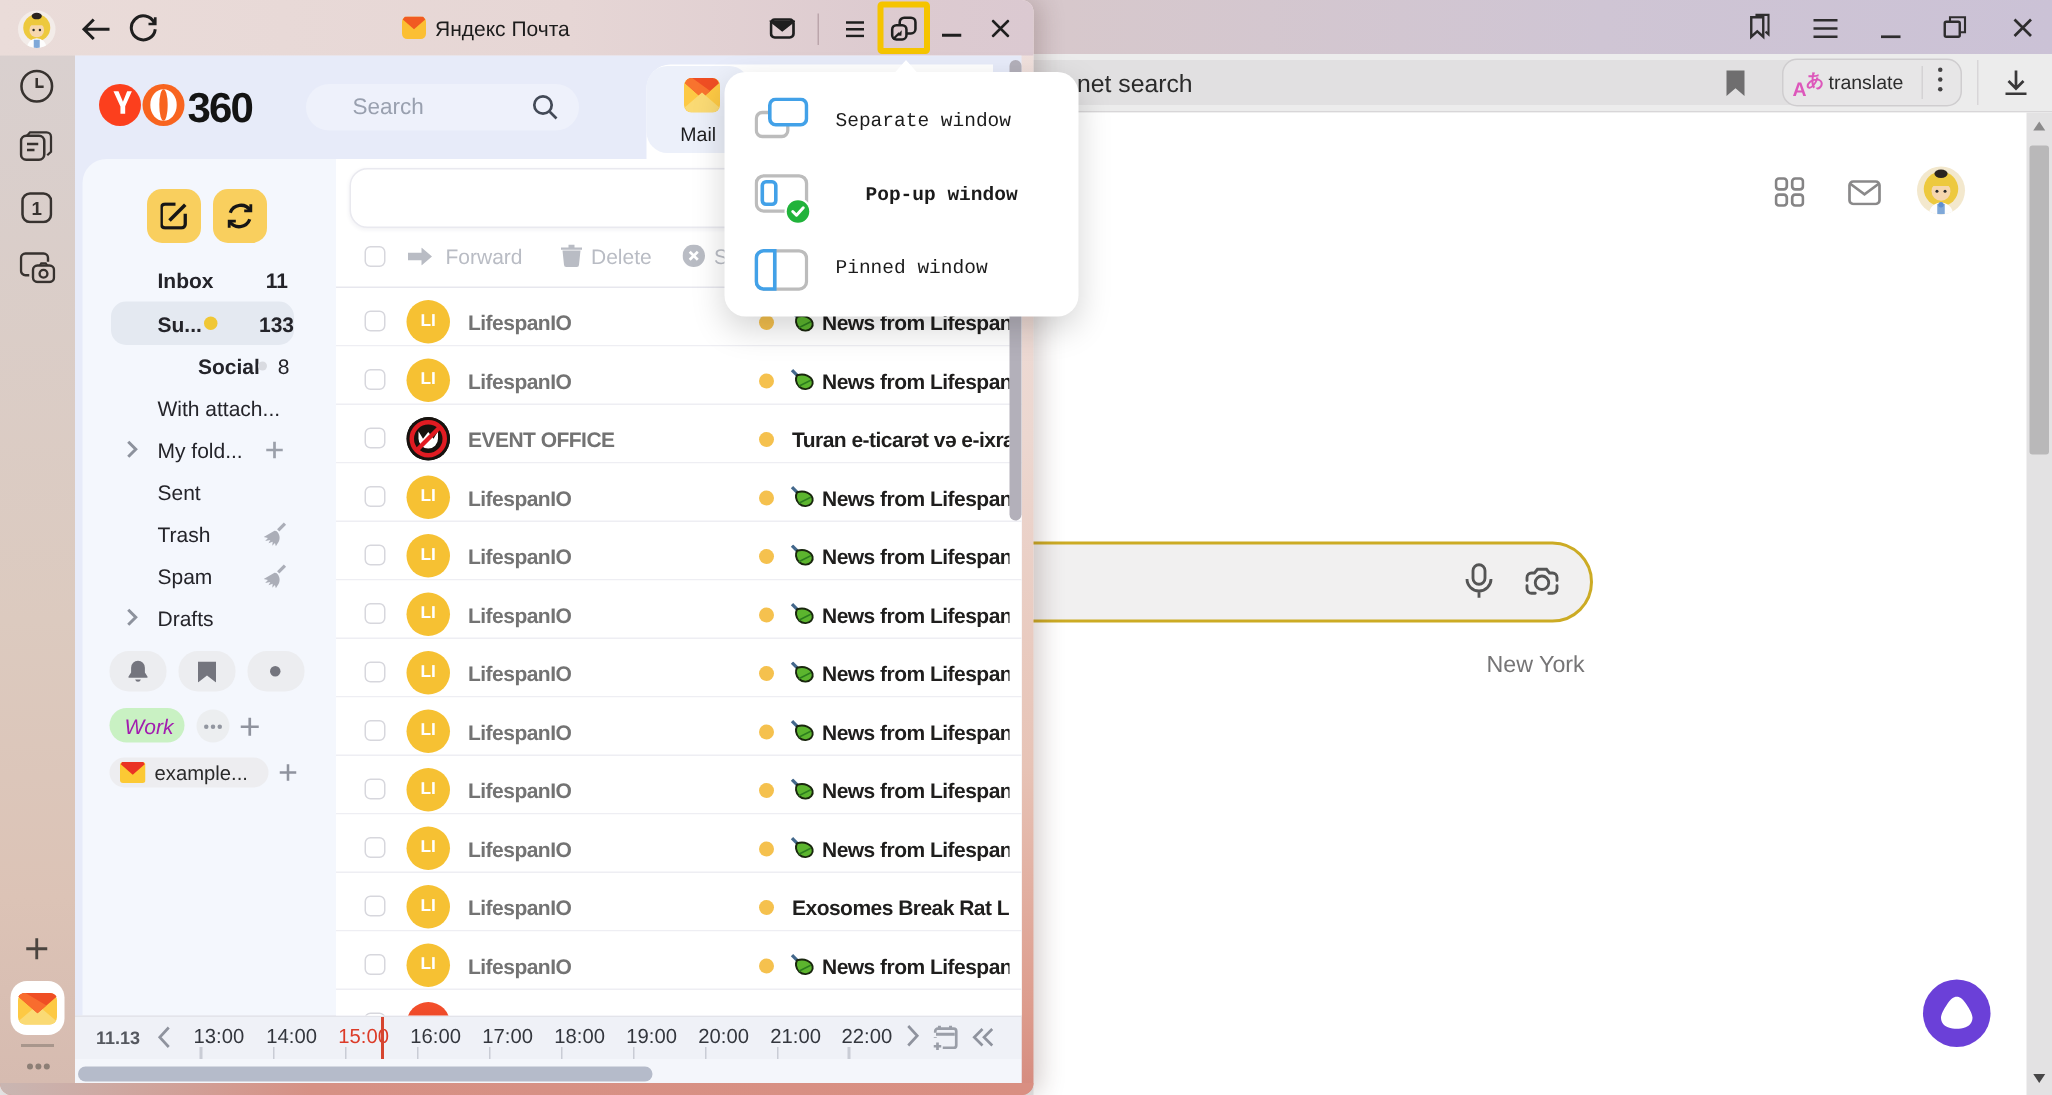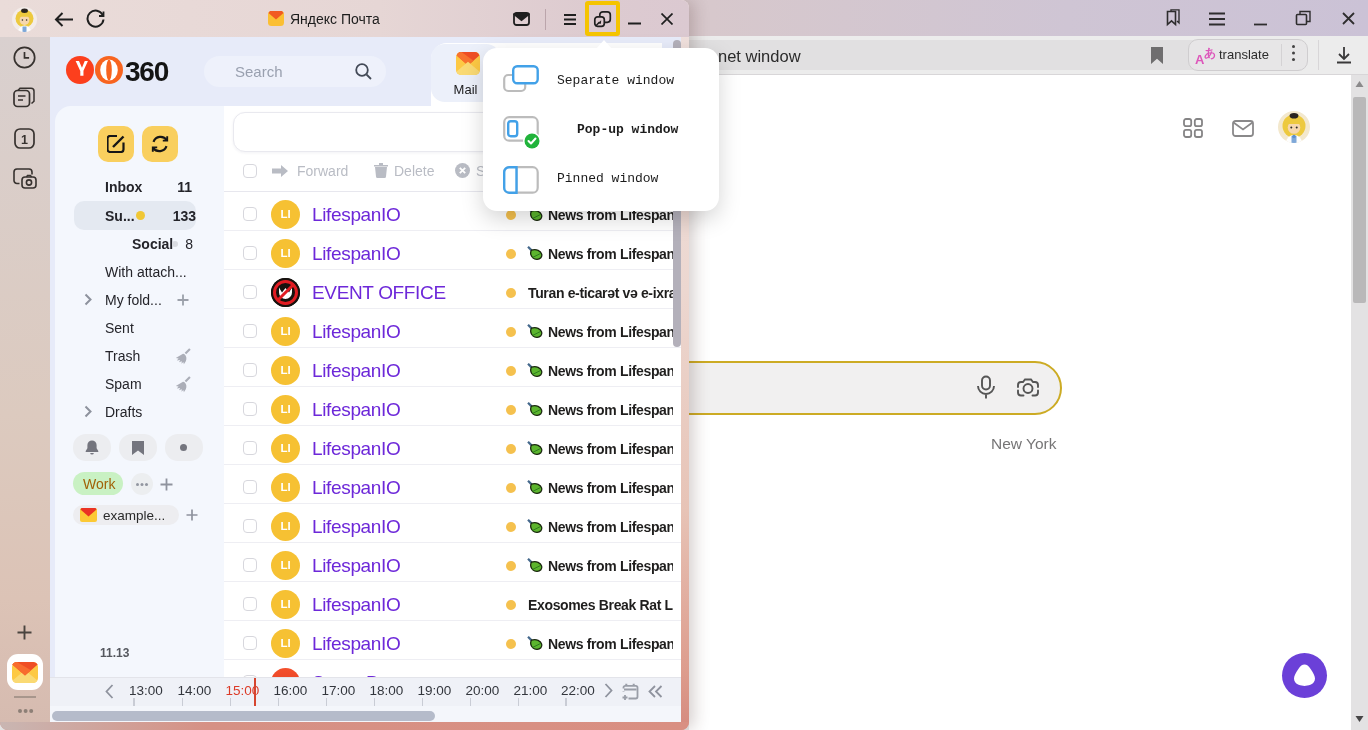--- a/index.html
+++ b/index.html
@@ -23,21 +23,21 @@
 #pcontent{left:50px;top:37px;width:631px;height:685px;background:#e7ebf9;}
 #tabcard{left:431px;top:43px;width:231px;height:63px;background:#ffffff;border-radius:16px 0 0 0;}
 #sbcard{left:55px;top:106px;width:169px;height:571px;background:#f4f7fd;border-radius:16px 0 0 0;}
 #listcard{left:224px;top:106px;width:457px;height:571px;background:#ffffff;}
 #timeline{left:50px;top:677px;width:631px;height:29px;background:#eff1f7;border-top:1px solid #e3e4ea;box-sizing:border-box;}
 #hscrollzone{left:50px;top:706px;width:631px;height:16px;background:#f4f6fb;}
 
 .row{position:absolute;left:224px;width:457px;height:39px;border-bottom:1px solid #eeeef3;box-sizing:border-box;background:#fff;overflow:hidden;}
 .cb{position:absolute;left:19px;top:15px;width:12px;height:12px;border:1.5px solid #d7d7dd;border-radius:4px;background:#fff;}
 .av{position:absolute;left:47px;top:8px;width:29px;height:29px;border-radius:50%;background:#f6c133;color:#fff;font-weight:bold;font-size:11.5px;line-height:29px;text-align:center;}
-.snd{position:absolute;left:88px;top:15px;font-weight:normal;font-size:19px;letter-spacing:-0.35px;color:#6d28d9;line-height:16px;}
+.snd{position:absolute;left:88px;top:15px;font-weight:bold;font-size:14px;letter-spacing:-0.35px;color:#737373;line-height:16px;}
 .dot{position:absolute;left:282px;top:18px;width:10px;height:10px;border-radius:50%;background:#f5c14e;}
 .leaf{position:absolute;left:303px;top:15px;}
 .sub{position:absolute;left:324px;top:15px;right:8px;font-weight:bold;font-size:14px;letter-spacing:-0.35px;color:#1f1e1d;line-height:16px;white-space:nowrap;overflow:hidden;}
 .sub2{left:304px;}
 
 .fold{position:absolute;left:105px;height:28px;line-height:28px;font-size:14px;color:#24242a;white-space:nowrap;}
 .cnt{position:absolute;height:28px;line-height:28px;font-size:14px;color:#24242a;}
 .chev{position:absolute;left:84px;}
 
 .mi{position:absolute;left:557px;font-size:13px;color:#1b1b1b;line-height:20px;font-family:Liberation Mono, monospace;}
@@ -56,21 +56,21 @@
   <path d="M9 3.5 v-1.6 h8 v13 l-2-1.8" stroke-width="1.4"></path>
   <path d="M47 5.5 h16 M47 11 h16 M47 16.5 h16" stroke-width="1.8"></path>
   <path d="M92 16.5 h13" stroke-width="1.8"></path>
   <rect x="134.5" y="6.5" width="10" height="10" rx="1"></rect>
   <path d="M138 6.5 v-3 h10 v10 h-3" stroke-width="1.4"></path>
   <path d="M181 5 l11 11 M192 5 l-11 11" stroke-width="1.8"></path>
 </svg>
 </div>
 <div id="addr" class="abs">
   <div id="addr-input" class="abs"></div>
-  <div class="abs" style="left:718px;top:11px;font-size:16.5px;color:#2b2b2b;">net window</div>
+  <div class="abs" style="left:718px;top:11px;font-size:16.5px;color:#2b2b2b;">net search</div>
   <svg class="abs" style="left:1148px;top:10px;" width="18" height="19" viewBox="0 0 18 19">
         <path d="M3 1 h12 v17 l-6-5.2 -6 5.2 z" fill="#6f6e6f"></path>
       </svg>
   <div class="abs" style="left:1188px;top:3px;width:120px;height:32px;border:1px solid #cfcdcf;border-radius:10px;background:#e7e6e7;box-sizing:border-box;"></div>
   <svg class="abs" style="left:1195px;top:9px;" width="24" height="21" viewBox="0 0 24 21">
     <text x="0" y="19" font-size="13" font-weight="bold" fill="#dd57bb" font-family="Liberation Sans">A</text>
     <text x="9" y="12" font-size="12" font-weight="bold" fill="#dd57bb" font-family="Liberation Sans">あ</text>
   </svg>
   <div class="abs" style="left:1219px;top:11px;font-size:13px;color:#2c2c2c;">translate</div>
   <div class="abs" style="left:1281px;top:8px;width:1px;height:22px;background:#d4d2d4;"></div>
@@ -319,21 +319,21 @@
   <div class="abs" style="left:119px;top:434px;width:38px;height:27px;border-radius:13px;background:#ecedf0;">
     <svg style="margin:6.5px 0 0 13px;" width="12" height="14" viewBox="0 0 12 14" fill="#74757e">
           <path d="M0 0 h12 v14 l-6-4.6 L0 14 z"></path>
         </svg>
   </div>
   <div class="abs" style="left:165px;top:434px;width:38px;height:27px;border-radius:13px;background:#ecedf0;">
     <div class="abs" style="left:15px;top:10px;width:7px;height:7px;border-radius:50%;background:#74757e;"></div>
   </div>
 
   <div class="abs" style="left:73px;top:472px;width:50px;height:23px;border-radius:12px;background:#c9f1c3;">
-    <div class="abs" style="left:10px;top:4px;font-size:14px;color:#a16207;">Work</div>
+    <div class="abs" style="left:10px;top:4px;font-size:14px;color:#a21caf;font-style:italic;">Work</div>
   </div>
   <div class="abs" style="left:131px;top:473px;width:22px;height:22px;border-radius:50%;background:#eceef0;">
     <div class="abs" style="left:5px;top:10px;width:3px;height:3px;border-radius:50%;background:#9296a0;box-shadow:4.5px 0 0 #9296a0,9px 0 0 #9296a0;"></div>
   </div>
   <svg class="abs" style="left:160px;top:478px;" width="13" height="13" viewBox="0 0 13 13" stroke="#8f939e" stroke-width="1.8">
         <path d="M6.5 0.5 v12 M0.5 6.5 h12"></path>
       </svg>
   <div class="abs" style="left:73px;top:505px;width:106px;height:20px;border-radius:10px;background:#ededf0;">
     <svg class="abs" style="left:7px;top:3px;" width="17" height="14" viewBox="0 0 17 14">
       <rect x="0" y="0" width="17" height="14" rx="2" fill="#fcc934"></rect>
@@ -487,21 +487,21 @@
         </svg>
         <div class="sub">News from Lifespan.</div>
   </div>
   <div class="row" style="top:660px;height:17px;border-bottom:none;">
     <div class="cb"></div>
     <div class="av" style="background:linear-gradient(180deg,#f4502c,#e23c22);">a</div>
     <div class="snd">Super Boost</div>
     <div class="sub sub2">New</div>
   </div>
 
-  <div class="abs" style="left:64px;top:646px;font-size:12px;font-weight:bold;color:#55585f;margin-left:36px;">11.13</div>
+  <div class="abs" style="left:64px;top:685px;font-size:12px;font-weight:bold;color:#55585f;">11.13</div>
   <svg class="abs" style="left:105px;top:684px;" width="9" height="15" viewBox="0 0 9 15" fill="none" stroke="#8f939e" stroke-width="1.8">
         <path d="M7.5 1 L1.5 7.5 L7.5 14"></path>
       </svg>
   <div class="tm" style="left:129px;color:#33363d;">13:00</div>
   <div class="tick" style="left:133px;"></div>
   <div class="tm" style="left:177.5px;color:#33363d;">14:00</div>
   <div class="tick" style="left:181.5px;"></div>
   <div class="tm" style="left:225.5px;color:#dc3b28;">15:00</div>
   <div class="tick" style="left:229.5px;"></div>
   <div class="tm" style="left:273.5px;color:#33363d;">16:00</div>

